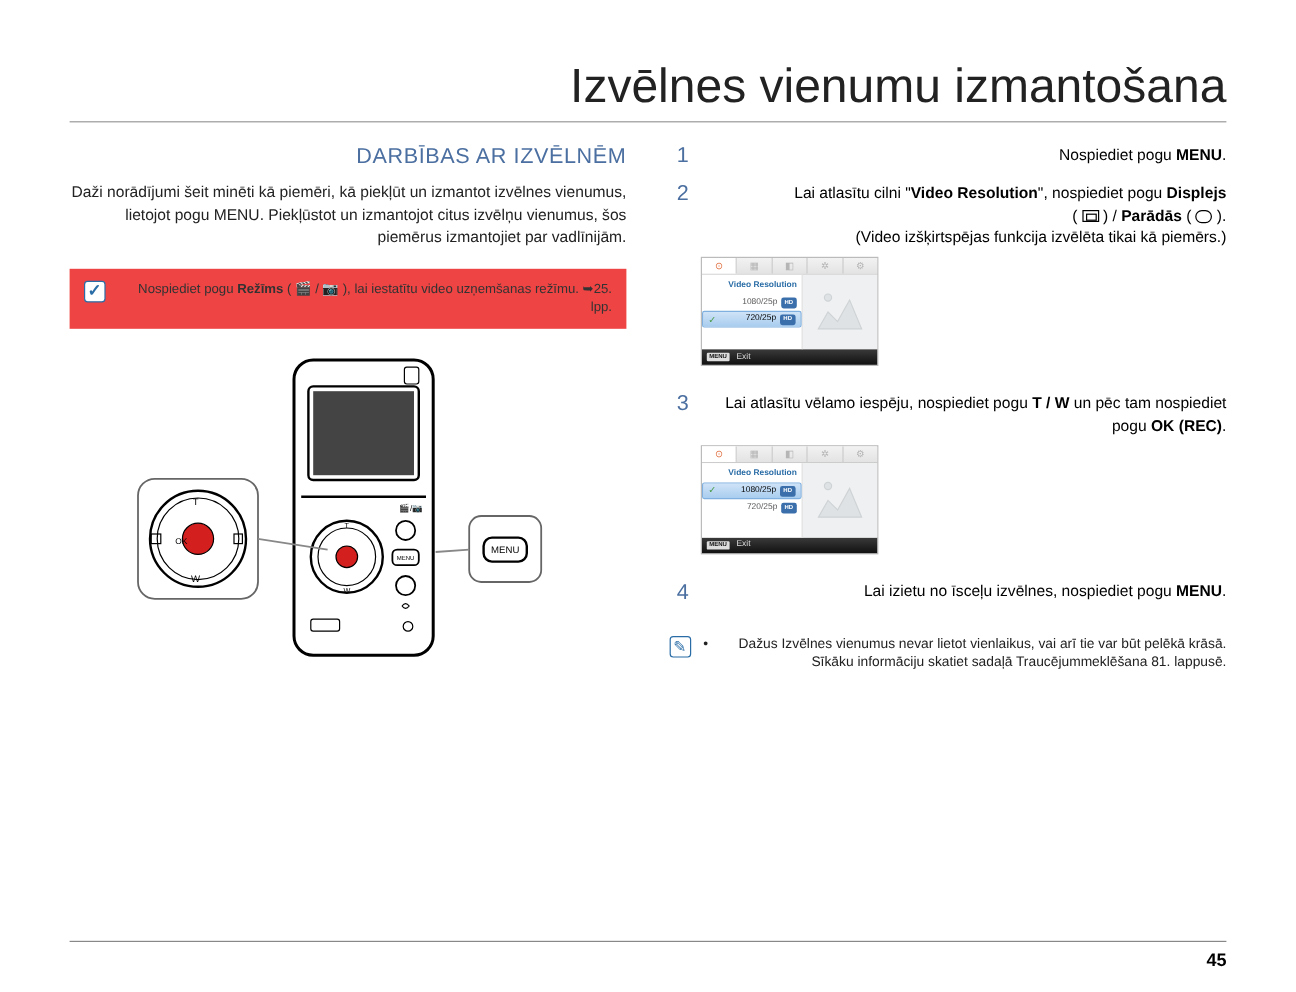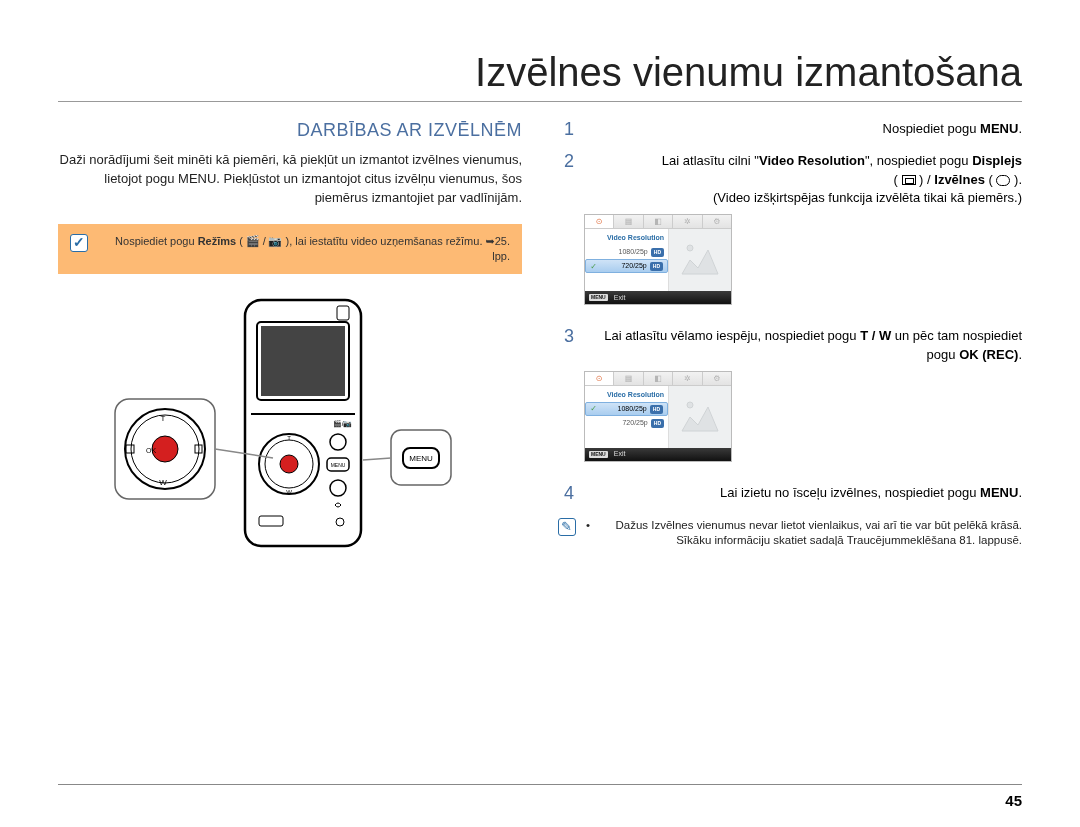--- a/index.html
+++ b/index.html
@@ -49,21 +49,21 @@
   }
   .body-text {
     font-size: 13px;
     line-height: 1.45;
     margin: 0 0 16px 0;
     color: #222;
   }
   .note-box {
     display: flex;
     align-items: flex-start;
-    background: #fdba74;
+    background: #ef4444;
     padding: 10px 12px;
     gap: 10px;
     font-size: 11px;
     line-height: 1.4;
     color: #333;
     margin-bottom: 20px;
   }
   .note-box.light { background: transparent; padding: 0 0 0 0; }
   .note-box.light .note-content { font-size: 11.5px; color: #222; }
   .note-icon {
@@ -377,21 +377,21 @@
           <span class="num">1</span>
           <div class="step-body">
             <span>Nospiediet pogu </span><b>MENU</b><span>.</span>
           </div>
         </li>
 
         <li>
           <span class="num">2</span>
           <div class="step-body">
             <span>Lai atlasītu cilni "</span><b>Video Resolution</b><span>", nospiediet pogu </span><b>Displejs</b><br>
-            <span> ( </span><span class="display-icon"></span><span> ) / </span><b>Izvēlnes</b><span> ( </span><span class="underwater-icon"></span><span> ).</span><br>
+            <span> ( </span><span class="display-icon"></span><span> ) / </span><b>Parādās</b><span> ( </span><span class="underwater-icon"></span><span> ).</span><br>
             <span>(Video izšķirtspējas funkcija izvēlēta tikai kā piemērs.)</span>
 
             
             <div class="lcd">
               <div class="lcd-tabs">
                 <div class="lcd-tab active">⊙</div>
                 <div class="lcd-tab">▦</div>
                 <div class="lcd-tab">◧</div>
                 <div class="lcd-tab">✲</div>
                 <div class="lcd-tab">⚙</div>
@@ -469,21 +469,21 @@
         </li>
 
         <li>
           <span class="num">4</span>
           <div class="step-body">
             <span>Lai izietu no īsceļu izvēlnes, nospiediet pogu </span><b>MENU</b><span>.</span>
           </div>
         </li>
       </ol>
 
-      <div class="note-box light" style="margin-top:14px;">
+      <div class="note-box light" style="margin-top:26px;">
         <span class="note-icon pencil"></span>
         <div class="note-content">
           <ul class="info-bullets">
             <li>Dažus Izvēlnes vienumus nevar lietot vienlaikus, vai arī tie var būt pelēkā krāsā. Sīkāku informāciju skatiet sadaļā Traucējummeklēšana 81. lappusē.</li>
           </ul>
         </div>
       </div>
 
     </div>
   </div>

